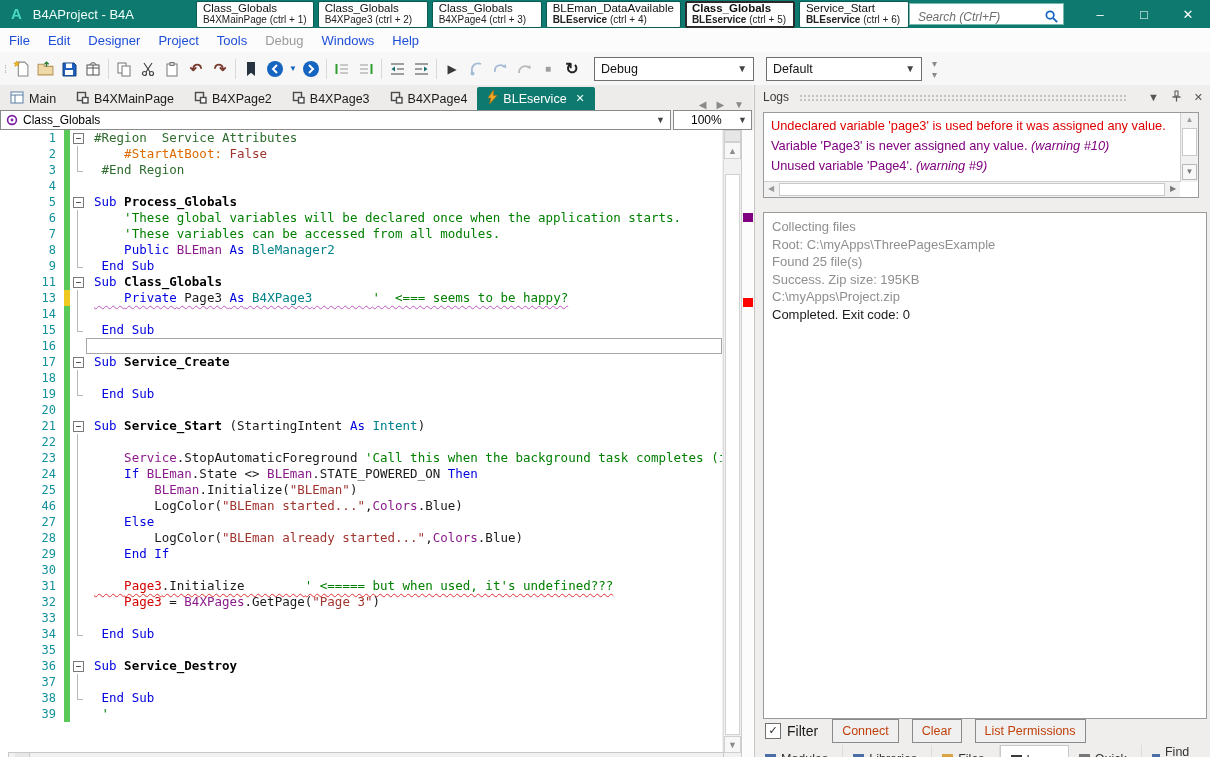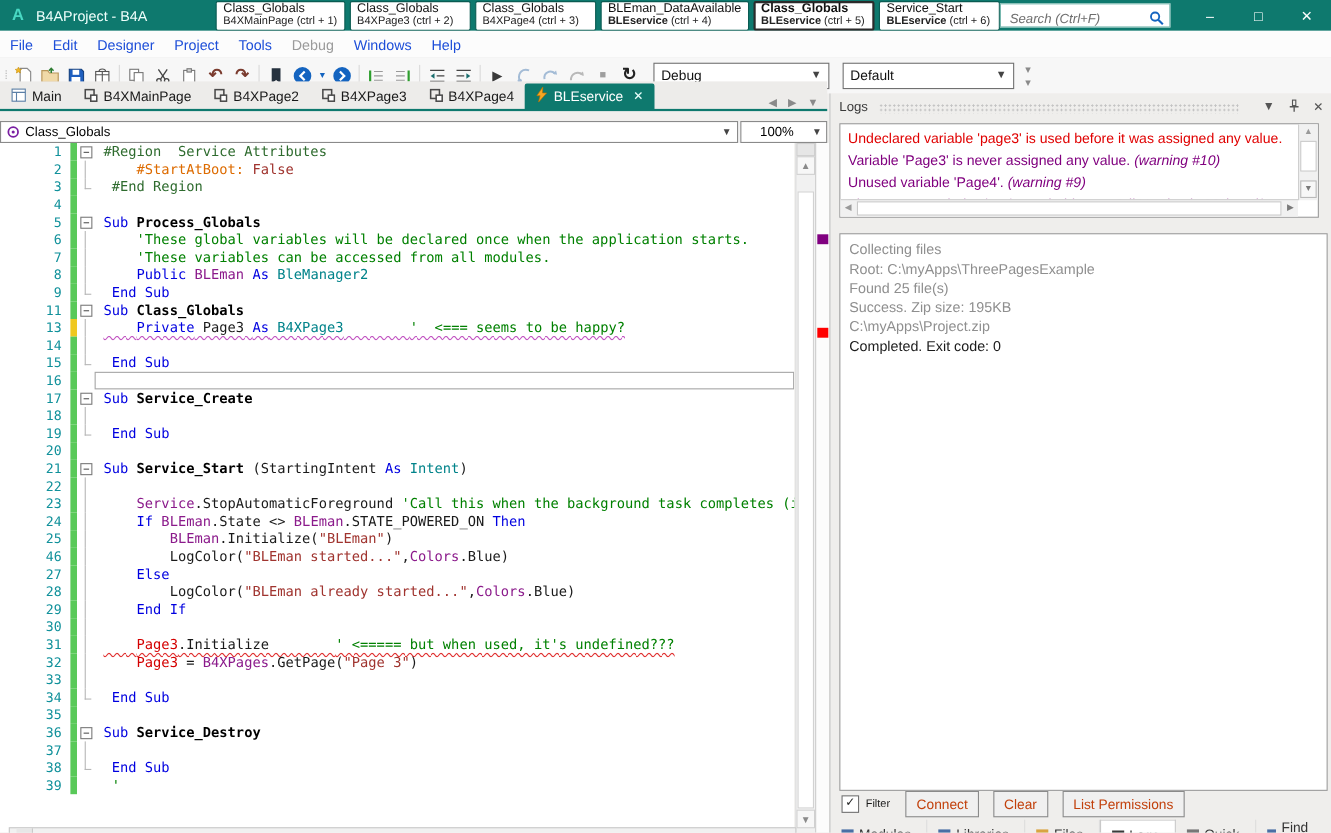--- a/index.html
+++ b/index.html
@@ -34,21 +34,21 @@
   .tbtn svg{display:block;}
   .tsep{width:1px;height:20px;background:#D9D9D9;margin:0 3px;}
   .tglyph{font-size:15px;line-height:1;}
   .combo{height:22px;background:#FFF;border:1px solid #707070;display:flex;align-items:center;font-size:12.5px;color:#111;padding-left:6px;position:relative;}
   .combo .dd{margin-left:auto;color:#444;font-size:10px;padding:0 6px;}
   .combo1{width:152px;margin-left:10px;}
   .combo2{width:148px;margin-left:12px;}
   .overflow{color:#8A8A8A;font-size:10px;margin-left:10px;}
 
   
-  .doctabs{position:absolute;left:0;top:74px;width:752px;height:25px;background:#EDECEA;border-bottom:2px solid #0E796E;display:flex;align-items:flex-end;}
+  .doctabs{position:absolute;left:0;top:85px;width:752px;height:25px;background:#EDECEA;border-bottom:2px solid #0E796E;display:flex;align-items:flex-end;}
   .dtab{display:flex;align-items:center;gap:5px;height:23px;padding:0 10px;font-size:12.5px;color:#1A1A1A;white-space:nowrap;}
   .dtab.active{background:#0E796E;color:#FFF;border-radius:2px 2px 0 0;}
   .dtab .x{font-size:11px;margin-left:4px;color:#E8FFFB;}
   .dnav{margin-left:auto;display:flex;align-items:center;gap:10px;padding-right:8px;color:#8A8A8A;font-size:10px;}
 
   
   .subrow{position:absolute;left:0;top:110px;width:752px;height:20px;background:#F2F2F2;display:flex;}
   .subcombo{flex:1;height:18px;margin:0 2px 0 0;background:#FFF;border:1px solid #8A8A8A;display:flex;align-items:center;font-size:12px;}
   .subcombo .ico{margin:0 5px 0 5px;}
   .subcombo .dd{margin-left:auto;color:#444;font-size:9px;padding-right:5px;}
@@ -103,21 +103,21 @@
   .wb-hscroll{position:absolute;left:0;bottom:0;right:18px;height:15px;background:#F1F1F1;border-top:1px solid #CFCFCF;}
   .wb-left{position:absolute;left:0;top:0;width:14px;height:100%;color:#9A9A9A;font-size:8px;text-align:center;line-height:14px;}
   .wb-hthumb{position:absolute;left:15px;right:15px;top:1px;bottom:1px;background:#FFF;border:1px solid #C9C9C9;}
   .wb-right{position:absolute;right:0;top:0;width:14px;height:100%;color:#7A7A7A;font-size:8px;text-align:center;line-height:14px;}
   .logbox{position:absolute;left:8px;top:127px;width:434px;height:500px;background:#FFF;border:1px solid #9A9A9A;padding:5px 0 0 8px;overflow:hidden;}
   .logline{font-size:13px;line-height:17.5px;white-space:nowrap;}
   .logline.muted{color:#8F8F8F;}
   .logline.strong{color:#1A1A1A;}
   .lp-controls{position:absolute;left:10px;top:634px;right:8px;height:24px;display:flex;align-items:center;}
   .chk{width:14px;height:14px;background:#FFF;border:1px solid #707070;font-size:11px;line-height:13px;text-align:center;color:#222;}
-  .chklabel{font-size:10px;color:#1A1A1A;margin:0 14px 0 6px;text-align:center;}
+  .chklabel{font-size:14px;color:#1A1A1A;margin:0 14px 0 6px;text-align:center;}
   .btn{height:22px;background:#F0F0F0;border:1px solid #8A8A8A;font-size:12.5px;color:#c2410c;display:flex;align-items:center;padding:0 9px;margin-right:13px;}
   .bottomtabs{position:absolute;left:0;top:660px;right:0;height:12px;overflow:hidden;display:flex;}
   .btab{display:flex;align-items:center;gap:5px;height:24px;padding:2px 14px 0 10px;font-size:12.5px;color:#333;border-right:1px solid #DDD;}
   .btab.active{background:#FFF;border:1px solid #C9C9C9;border-bottom:none;}
   .btab .bicon{width:11px;height:11px;display:inline-block;}
 </style>
 </head>
 <body>
 
 <div class="app">

